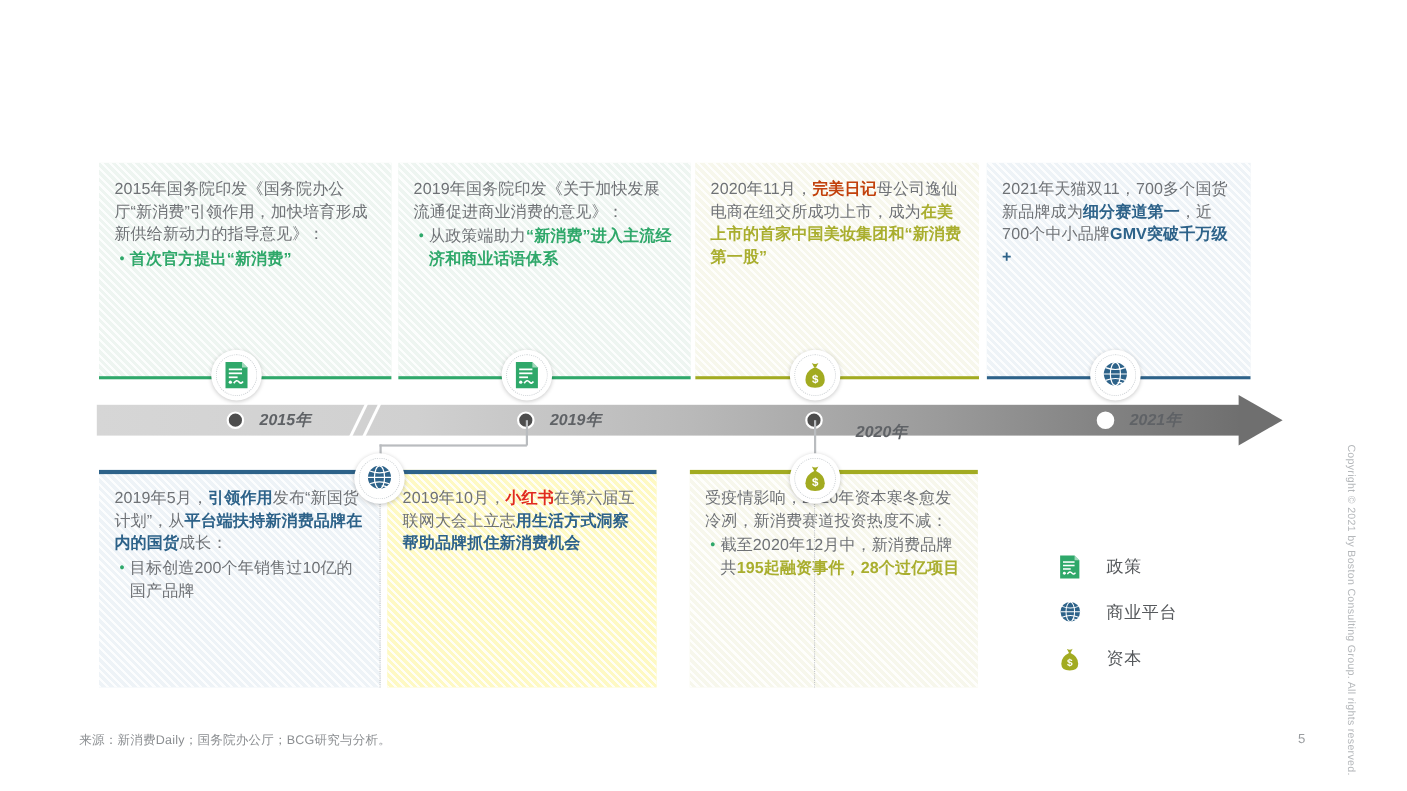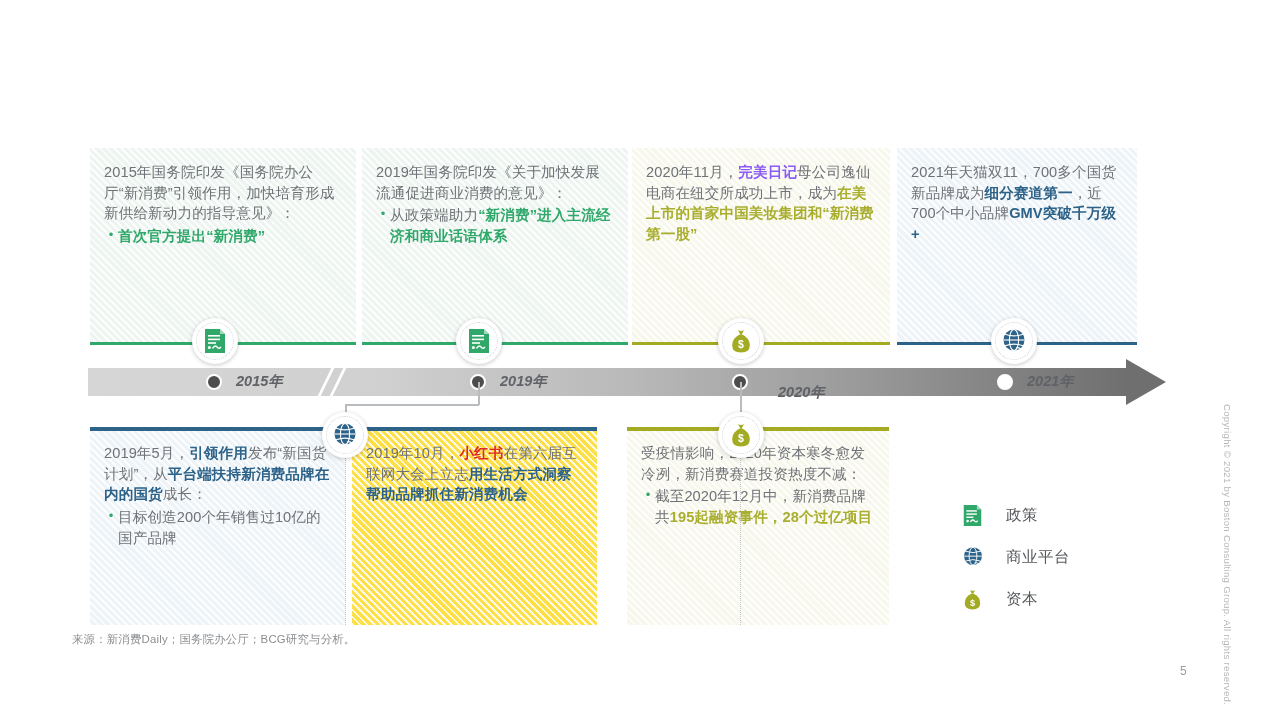--- a/index.html
+++ b/index.html
@@ -146,21 +146,21 @@
 
   
   #legend { position: absolute; left: 962px; top: 494px; }
   .leg-row { display: flex; align-items: center; height: 42px; }
   .leg-ico { width: 34px; display: flex; justify-content: flex-start; }
   .leg-lbl { font-size: 15.5px; color: #56595c; margin-left: 10px; letter-spacing: 0.5px; }
 
   
   .source {
     position: absolute;
-    left: 72px; top: 632px;
+    left: 72px; top: 665px;
     font-size: 11.4px;
     color: #8b8e91;
     letter-spacing: 0.2px;
   }
   .pagenum {
     position: absolute;
     left: 1180px; top: 664px;
     font-size: 12px;
     color: #9a9da0;
   }
@@ -200,21 +200,21 @@
       <div class="bullet-row">
         <div class="bullet-dot" style="color:#2fa86a;">•</div>
         <div class="bullet-txt"><span>从政策端助力</span><span class="em" style="color:#2fa86a;">“新消费”进入主流经济和商业话语体系</span></div>
       </div>
     </div>
     <div class="card-rule" style="background:#2fa86a;"></div>
   </div>
 
   <div class="card card-top" id="c3" style="left:632px; top:148px; width:258px; height:197px; background:#f7f7ec;">
     <div class="hatch" style="background-image: repeating-linear-gradient(45deg, rgba(255, 255, 255, 0.85) 0px, rgba(255, 255, 255, 0.85) 2px, rgba(0, 0, 0, 0) 2px, rgba(0, 0, 0, 0) 5px);"></div>
-    <div class="ctext"><span>2020年11月，</span><span class="em" style="color:#8b5cf6;">完美日记</span><span>母公司逸仙电商在纽交所成功上市，成为</span><span class="em" style="color:#a9ae2e;">在美上市的首家中国美妆集团和“新消费第一股”</span></div>
+    <div class="ctext"><span>2020年11月，</span><span class="em" style="color:#c2410c;">完美日记</span><span>母公司逸仙电商在纽交所成功上市，成为</span><span class="em" style="color:#a9ae2e;">在美上市的首家中国美妆集团和“新消费第一股”</span></div>
     <div class="card-rule" style="background:#a2ab21;"></div>
   </div>
 
   <div class="card card-top" id="c4" style="left:897px; top:148px; width:240px; height:197px; background:#eef3f7;">
     <div class="hatch" style="background-image: repeating-linear-gradient(45deg, rgba(255, 255, 255, 0.85) 0px, rgba(255, 255, 255, 0.85) 2px, rgba(0, 0, 0, 0) 2px, rgba(0, 0, 0, 0) 5px);"></div>
     <div class="ctext"><span>2021年天猫双11，700多个国货新品牌成为</span><span class="em" style="color:#2d6289;">细分赛道第一</span><span>，近700个中小品牌</span><span class="em" style="color:#2d6289;">GMV突破千万级+</span></div>
     <div class="card-rule" style="background:#2d6289;"></div>
   </div>
 
   <div class="card card-bot" id="b1" style="left:90px; top:427px; width:256px; height:198px; background:#eef3f7;">
@@ -222,21 +222,21 @@
     <div class="ctext">
       <div><span>2019年5月，</span><span class="em" style="color:#2d6289;">引领作用</span><span>发布“新国货计划”，从</span><span class="em" style="color:#2d6289;">平台端扶持新消费品牌在内的国货</span><span>成长：</span></div>
       <div class="bullet-row">
         <div class="bullet-dot" style="color:#2fa86a;">•</div>
         <div class="bullet-txt">目标创造200个年销售过10亿的国产品牌</div>
       </div>
     </div>
     <div class="card-rule" style="background:#2d6289;"></div>
   </div>
 
-  <div class="card card-bot" id="b2" style="left:352px; top:427px; width:245px; height:198px; background:#fde047;">
+  <div class="card card-bot" id="b2" style="left:352px; top:427px; width:245px; height:198px; background:#fef9c3;">
     <div class="hatch" style="background-image: repeating-linear-gradient(45deg, rgba(255, 255, 255, 0.85) 0px, rgba(255, 255, 255, 0.85) 2px, rgba(0, 0, 0, 0) 2px, rgba(0, 0, 0, 0) 5px);"></div>
     <div class="ctext"><span>2019年10月，</span><span class="em" style="color:#e02a20;">小红书</span><span>在第六届互联网大会上立志</span><span class="em" style="color:#2d6289;">用生活方式洞察帮助品牌抓住新消费机会</span></div>
     <div class="card-rule" style="background:#2d6289;"></div>
   </div>
 
   <div class="card card-bot" id="b3" style="left:627px; top:427px; width:262px; height:198px; background:#f7f7ec;">
     <div class="hatch" style="background-image: repeating-linear-gradient(45deg, rgba(255, 255, 255, 0.85) 0px, rgba(255, 255, 255, 0.85) 2px, rgba(0, 0, 0, 0) 2px, rgba(0, 0, 0, 0) 5px);"></div>
     <div class="ctext">
       <div>受疫情影响，2020年资本寒冬愈发冷冽，新消费赛道投资热度不减：</div>
       <div class="bullet-row">

